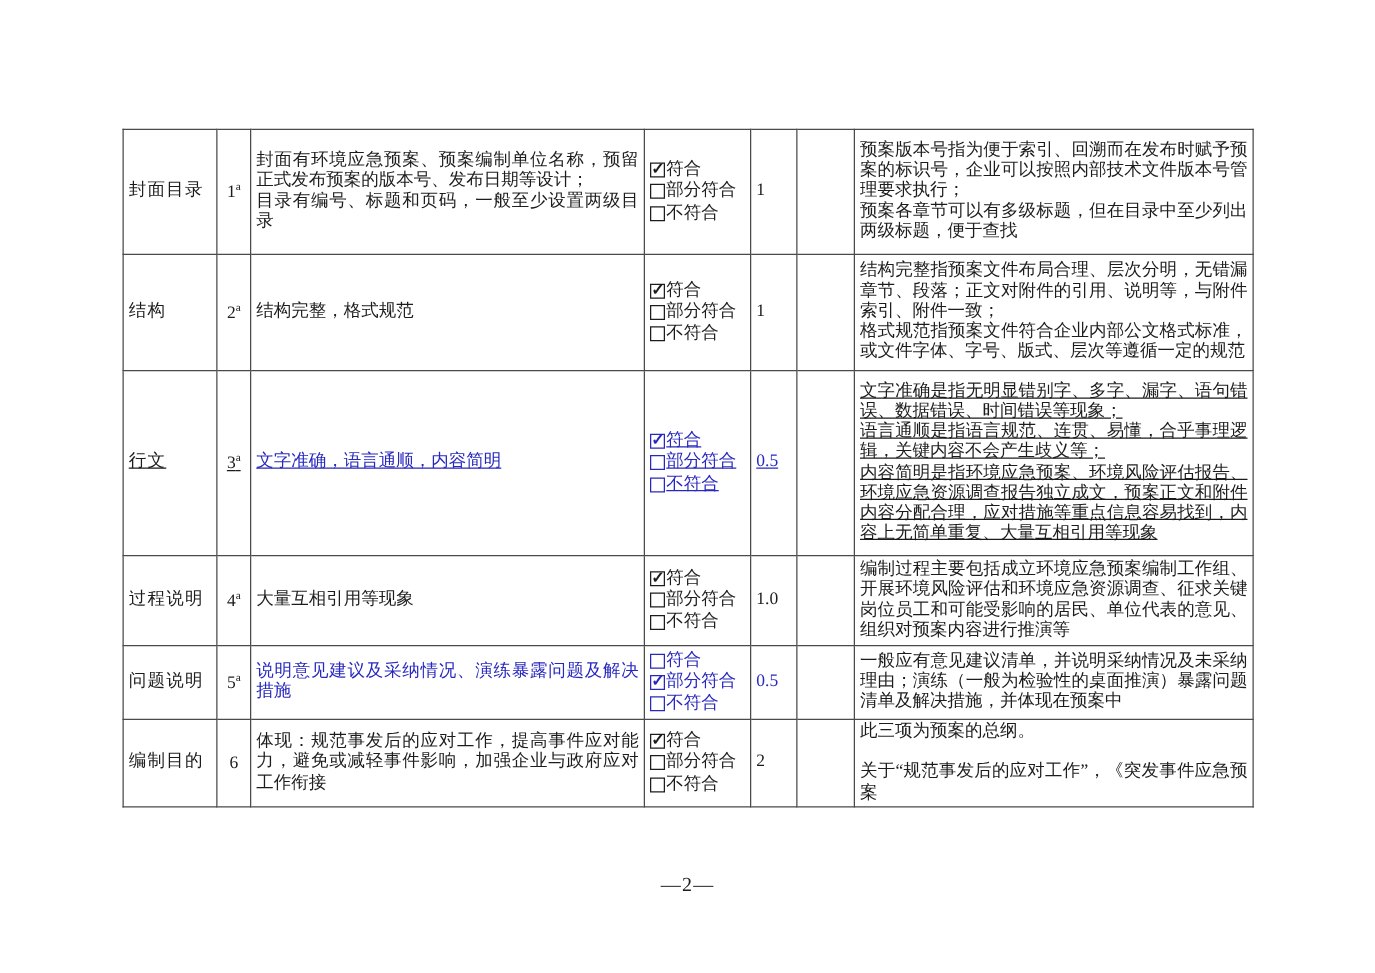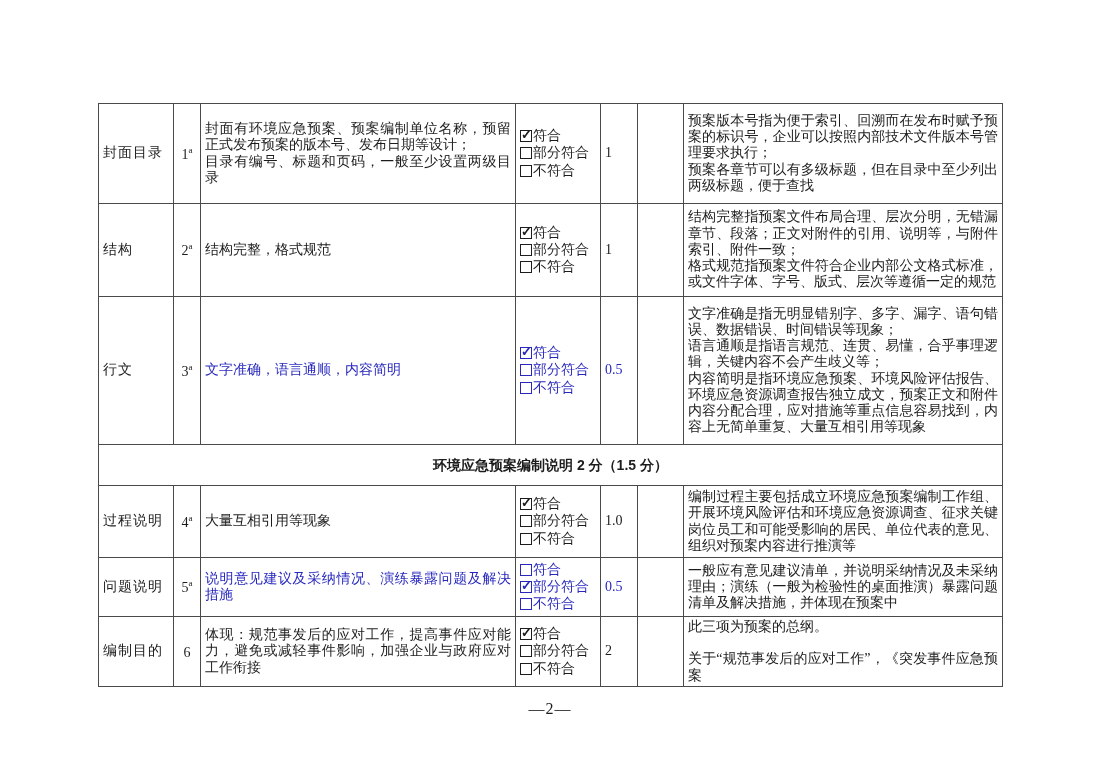--- a/index.html
+++ b/index.html
@@ -37,21 +37,21 @@
     border:1.5px solid currentColor;position:relative;margin-right:1px;
     box-sizing:border-box;
   }
   .box.checked::after{
     content:"✓";position:absolute;left:0px;top:-4px;
     font-size:13px;font-weight:bold;
   }
   
   tr.h1 td{height:95px;}
   tr.h2 td{height:88px;}
-  tr.h3 td{height:143px;}
+  tr.h3 td{height:143px;text-decoration:underline;}
   tr.hs1 td{height:36px;}
   tr.h4 td{height:67px;}
   tr.h5 td{height:54px;}
   tr.hs2 td{height:26px;}
   tr.h6 td{height:50px;}
   .pageno{
     position:absolute;left:0;top:700px;width:1100px;text-align:center;
     font-size:16px;letter-spacing:1px;
   }
 </style>
@@ -138,23 +138,20 @@
               <span>不符合</span>
             </div>
     </td>
     <td class="score blue">0.5</td>
     <td class="blank"></td>
     <td class="note">文字准确是指无明显错别字、多字、漏字、语句错误、数据错误、时间错误等现象；
 语言通顺是指语言规范、连贯、易懂，合乎事理逻辑，关键内容不会产生歧义等；
 内容简明是指环境应急预案、环境风险评估报告、环境应急资源调查报告独立成文，预案正文和附件内容分配合理，应对措施等重点信息容易找到，内容上无简单重复、大量互相引用等现象</td>
   </tr>
 
-  <tr class="hs1">
-    <td class="sec" colspan="7">环境应急预案编制说明 2 分（1.5 分）</td>
-  </tr>
 
   <tr class="h4">
     <td class="cat">过程说明</td>
     <td class="num"><span>4</span><sup>a</sup></td>
     <td class="desc">大量互相引用等现象</td>
     <td class="check">
       <div class="opt">
               <span class="box checked"></span>
               <span>符合</span>
             </div>

